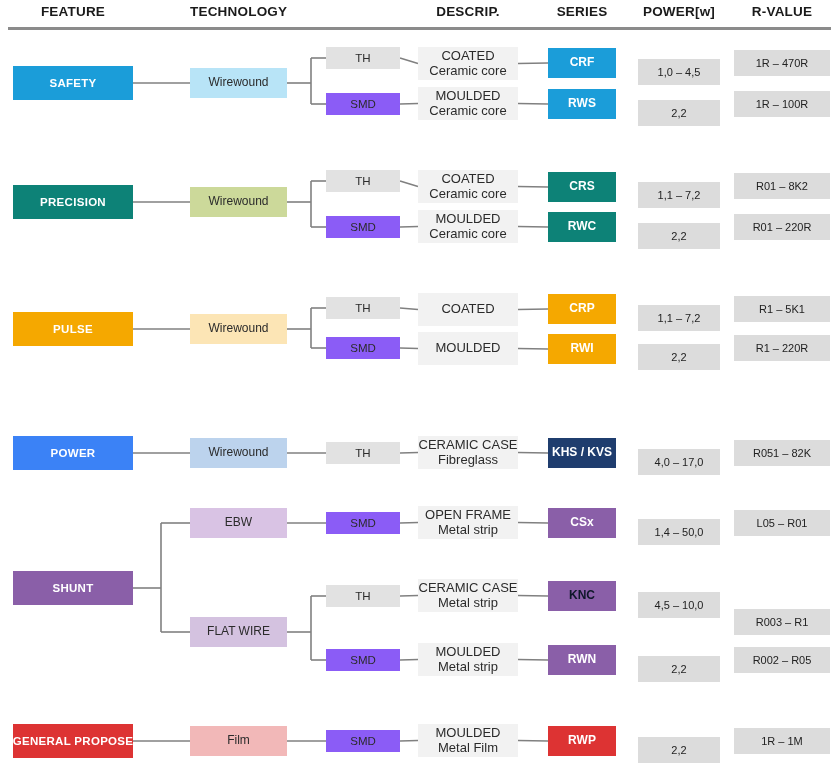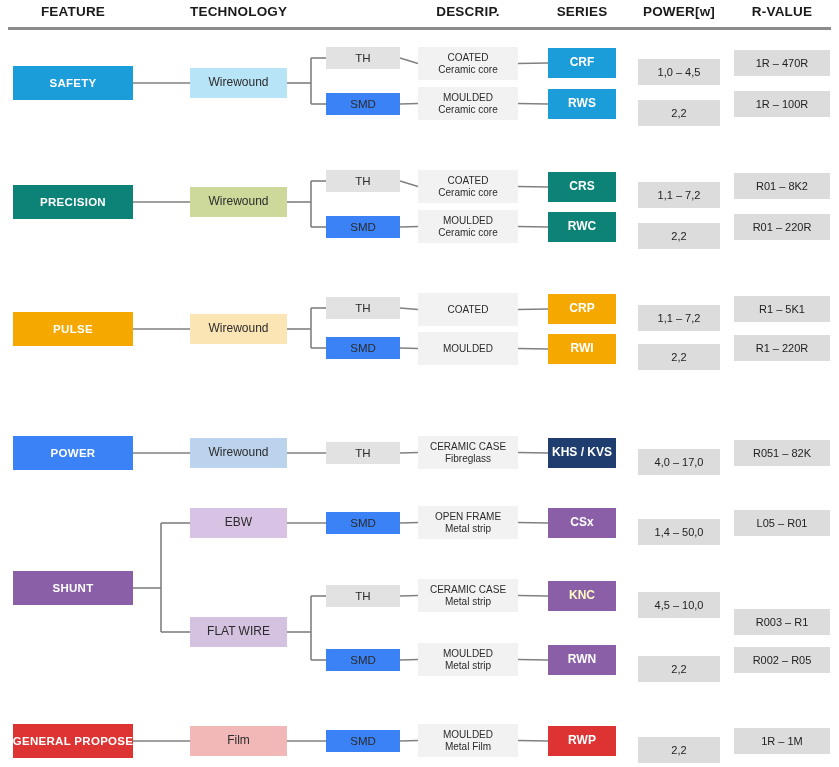--- a/index.html
+++ b/index.html
@@ -75,27 +75,27 @@
     font-size: 12px;
     color: #2b2b2b;
   }
   
   .node.mount {
     width: 74px; height: 22px;
     font-size: 11.5px;
     color: #2b2b2b;
   }
   .node.mount.th { background: #e2e2e2; }
-  .node.mount.smd { background: #3b82f6; }
+  .node.mount.smd { background: #8b5cf6; }
 
   
   .node.descrip {
     width: 100px; height: 33px;
     background: #f2f2f2;
-    font-size: 10px;
+    font-size: 13px;
     color: #2b2b2b;
     flex-direction: column;
     justify-content: center;
   }
   .node.descrip .d-top { display: block; }
   .node.descrip .d-sub { display: block; }
 
   
   .node.series {
     width: 68px; height: 30px;
@@ -251,21 +251,21 @@
     </div>
     <div class="node series" style="left: 548px; top: 508px; width: 68px; height: 30px; background: rgb(138, 95, 168); color: rgb(255, 255, 255);">CSx</div>
     <div class="node chip power" style="left: 638px; top: 510px; width: 82px; height: 26px;">1,4 – 50,0</div>
     <div class="node chip rval" style="left: 734px; top: 510px; width: 96px; height: 26px;">L05 – R01</div>
     <div class="node tech" style="left: 190px; top: 617px; width: 97px; height: 30px; background: rgb(212, 194, 224); color: rgb(43, 43, 43);">FLAT WIRE</div>
     <div class="node mount th" style="left: 326px; top: 585px; width: 74px; height: 22px;">TH</div>
     <div class="node descrip" style="left: 418px; top: 579px;">
       <span class="d-top">CERAMIC CASE</span>
       <span class="d-sub">Metal strip</span>
     </div>
-    <div class="node series" style="left: 548px; top: 581px; width: 68px; height: 30px; background: rgb(138, 95, 168); color: #fef9c3;">KNC</div>
+    <div class="node series" style="left: 548px; top: 581px; width: 68px; height: 30px; background: rgb(138, 95, 168); color: #0f172a;">KNC</div>
     <div class="node chip power" style="left: 638px; top: 583px; width: 82px; height: 26px;">4,5 – 10,0</div>
     <div class="node chip rval" style="left: 734px; top: 583px; width: 96px; height: 26px; margin-top: 26px;">R003 – R1</div>
     <div class="node mount smd" style="left: 326px; top: 649px; width: 74px; height: 22px;">SMD</div>
     <div class="node descrip" style="left: 418px; top: 643px;">
       <span class="d-top">MOULDED</span>
       <span class="d-sub">Metal strip</span>
     </div>
     <div class="node series" style="left: 548px; top: 645px; width: 68px; height: 30px; background: rgb(138, 95, 168); color: rgb(255, 255, 255);">RWN</div>
     <div class="node chip power" style="left: 638px; top: 647px; width: 82px; height: 26px;">2,2</div>
     <div class="node chip rval" style="left: 734px; top: 647px; width: 96px; height: 26px;">R002 – R05</div>

